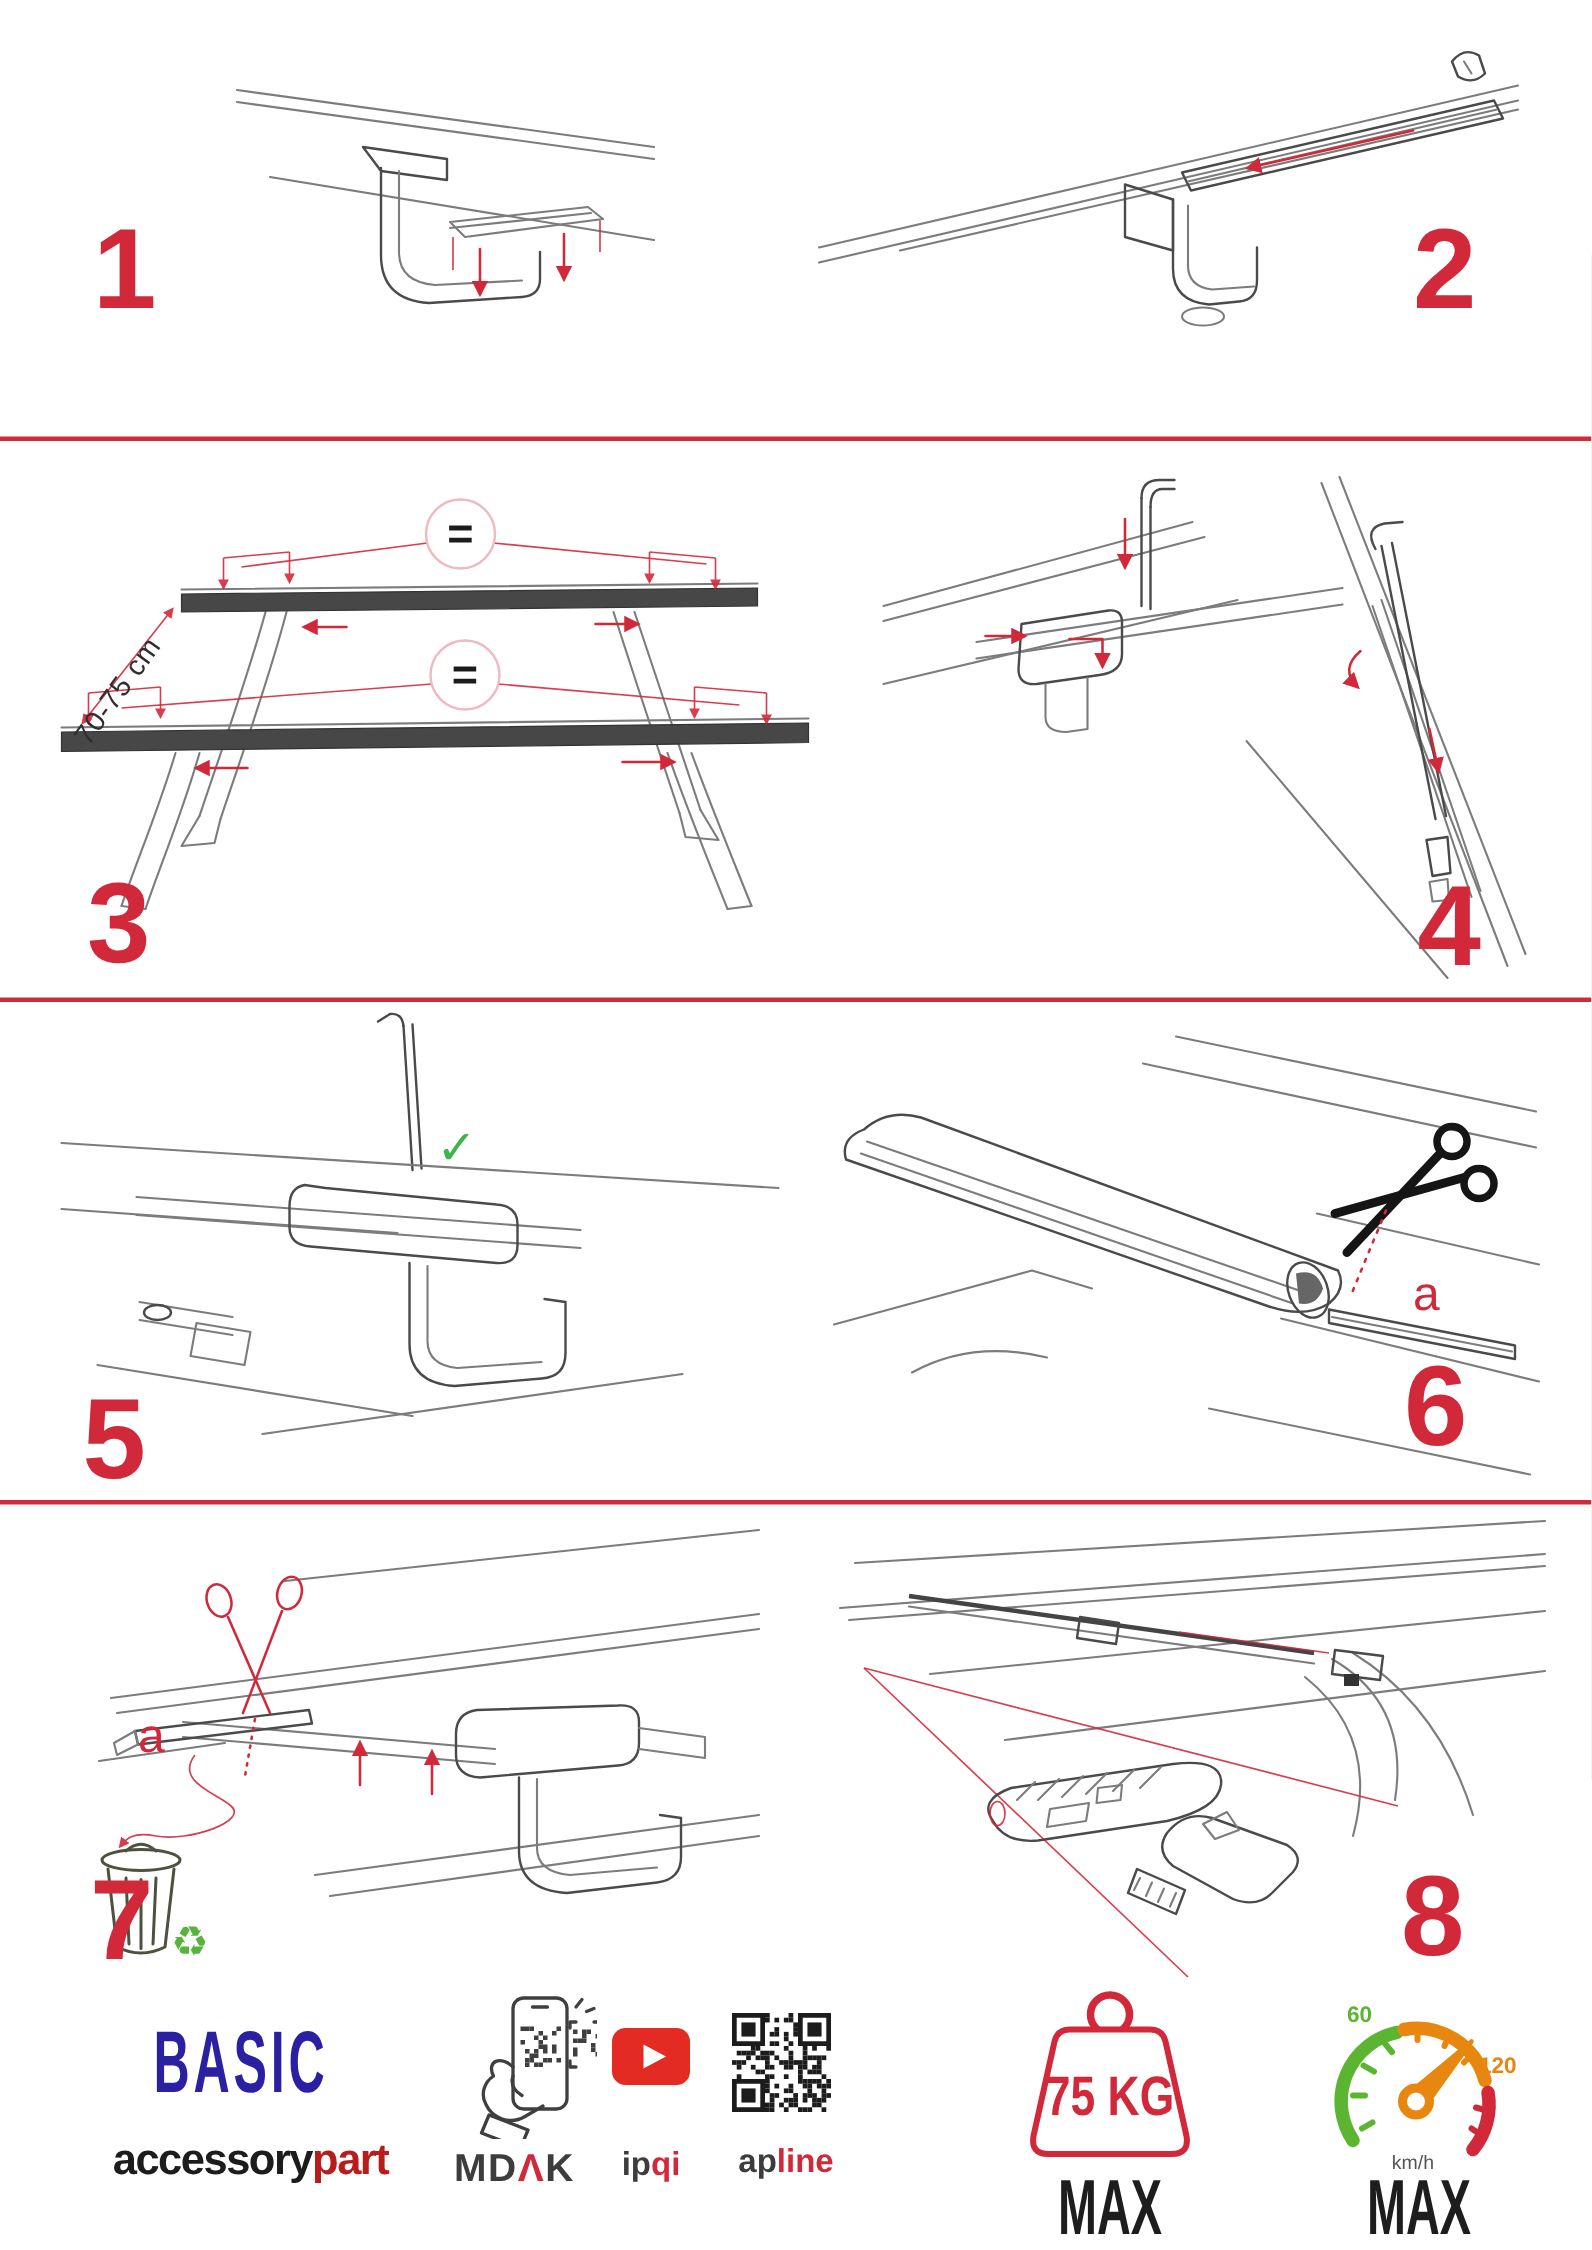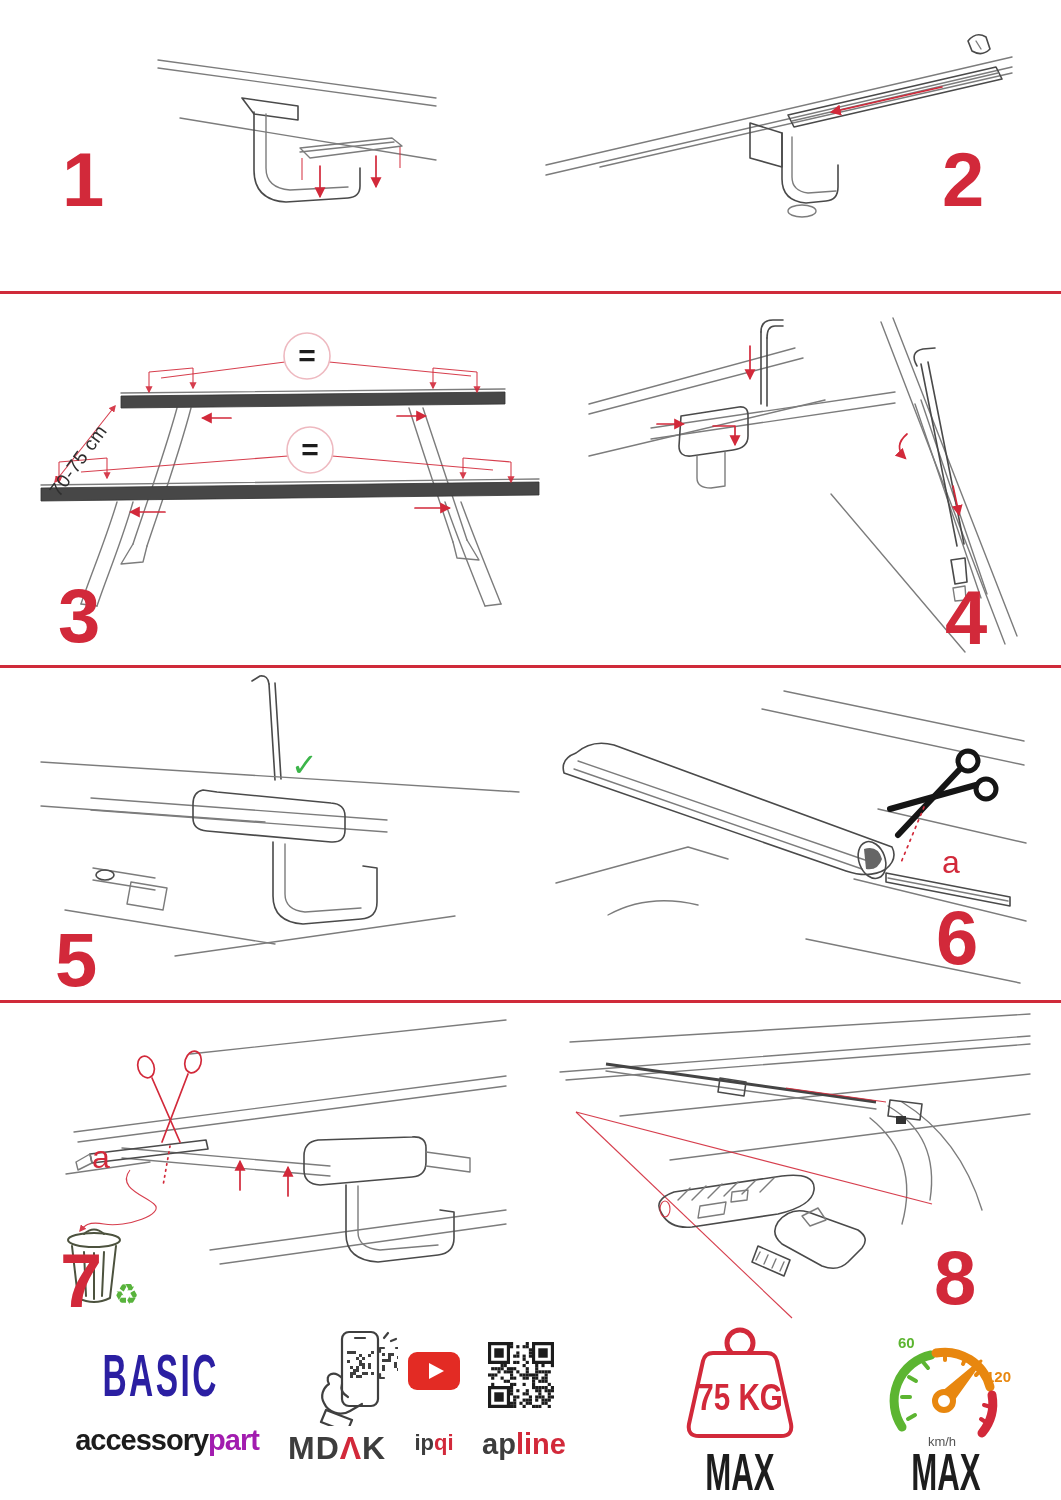--- a/index.html
+++ b/index.html
@@ -21,21 +21,21 @@
   .checktxt{font:bold 32px "DejaVu Sans",sans-serif;fill:#3cb54a;}
   .rectxt{font:28px "DejaVu Sans",sans-serif;fill:#58b33c;}
   .blackcut{stroke:#151515;stroke-width:6;stroke-linecap:round;fill:none;}
   .bin{stroke:#4c523e;stroke-width:2;fill:none;stroke-linecap:round;stroke-linejoin:round;}
   
   .basic{position:absolute;left:72px;top:1342px;width:160px;text-align:center;
          font-size:54px;font-weight:bold;color:#2b1fa2;letter-spacing:4px;
          transform:scale(.62,1.08);transform-origin:center top;white-space:nowrap;}
   .brandline{position:absolute;left:62px;top:1424px;width:210px;text-align:center;
          font-size:29px;font-weight:bold;letter-spacing:-1px;color:#1c1c1c;white-space:nowrap;}
-  .brandline .r{color:#a21caf;}
+  .brandline .r{color:#b91c1c;}
   .smalllogo{position:absolute;text-align:center;font-weight:bold;color:#3d3d3d;white-space:nowrap;}
   .smalllogo .r{color:#d2293a;}
   .maxlabel{position:absolute;text-align:center;font-size:52px;font-weight:bold;color:#1d1d1d;
          transform:scaleX(.6);transform-origin:center top;line-height:1;}
   .sp-num{font:bold 15px "Liberation Sans",sans-serif;}
   .kmh{font:13px "Liberation Sans",sans-serif;fill:#555;text-anchor:middle;}
   .kg{font:bold 37px "Liberation Sans",sans-serif;fill:#d2293a;text-anchor:middle;}
 </style>
 </head>
 <body>
@@ -353,21 +353,21 @@
         <rect x="0" y="6" width="3" height="3"></rect>
         <rect x="3" y="6" width="3" height="3"></rect>
         <rect x="6" y="6" width="3" height="3"></rect>
         <rect x="12" y="9" width="3" height="3"></rect>
         <rect x="0" y="12" width="3" height="3"></rect>
         <rect x="12" y="12" width="3" height="3"></rect>
         <rect x="0" y="15" width="3" height="3"></rect>
         <rect x="15" y="15" width="3" height="3"></rect>
       </g>
   </svg>
-  <div class="smalllogo" style="left:288px;top:1430px;width:82px;font-size:32px;letter-spacing:1px"><span>MD</span><span class="r">Λ</span><span>K</span></div>
+  <div class="smalllogo" style="left:302px;top:1430px;width:82px;font-size:26px;letter-spacing:1px"><span>MD</span><span class="r">Λ</span><span>K</span></div>
 
   <svg class="panel" style="left:408px;top:1352px" width="52" height="38" viewBox="0 0 52 38">
     <rect width="52" height="38" rx="9" fill="#e32b24"></rect>
     <path d="M21,11 L36,19 L21,27 Z" fill="#fff"></path>
   </svg>
   <div class="smalllogo" style="left:402px;top:1430px;width:64px;font-size:22px"><span>ip</span><span class="r">qi</span></div>
 
   <svg class="panel" style="left:488px;top:1342px" width="66" height="66" viewBox="0 0 63 63">
     <g fill="#1c1c1c">
         <rect x="21" y="0" width="3" height="3"></rect>
@@ -497,21 +497,21 @@
         <rect x="48" y="60" width="3" height="3"></rect>
         <rect x="57" y="60" width="3" height="3"></rect>
         <path d="M0,0h21v21h-21Z M3,3v15h15v-15Z" fill-rule="evenodd"></path>
         <rect x="6" y="6" width="9" height="9"></rect>
         <path d="M42,0h21v21h-21Z M45,3v15h15v-15Z" fill-rule="evenodd"></path>
         <rect x="48" y="6" width="9" height="9"></rect>
         <path d="M0,42h21v21h-21Z M3,45v15h15v-15Z" fill-rule="evenodd"></path>
         <rect x="6" y="48" width="9" height="9"></rect>
       </g>
   </svg>
-  <div class="smalllogo" style="left:474px;top:1428px;width:100px;font-size:29px;font-weight:bold"><span>ap</span><span class="r">line</span></div>
+  <div class="smalllogo" style="left:474px;top:1428px;width:100px;font-size:22px;font-weight:bold"><span>ap</span><span class="r">line</span></div>
 
   <svg class="panel" style="left:665px;top:1326px" width="150" height="120" viewBox="0 0 150 120">
     <circle cx="75" cy="17" r="13" fill="none" stroke="#d2293a" stroke-width="5"></circle>
     <path d="M48,27 L102,27 Q110,27 112,35 L126,98 Q128,110 116,110 L34,110 Q22,110 24,98 L38,35 Q40,27 48,27 Z" fill="#fff" stroke="#d2293a" stroke-width="4" stroke-linejoin="round"></path>
     <text class="kg" transform="translate(75,84) scale(.8,1)">75 KG</text>
   </svg>
   <div class="maxlabel" style="left:665px;top:1446px;width:150px">MAX</div>
 
   <svg class="panel" style="left:878px;top:1335px" width="136" height="120" viewBox="0 0 136 120">
     <g fill="none" stroke-linecap="round">

